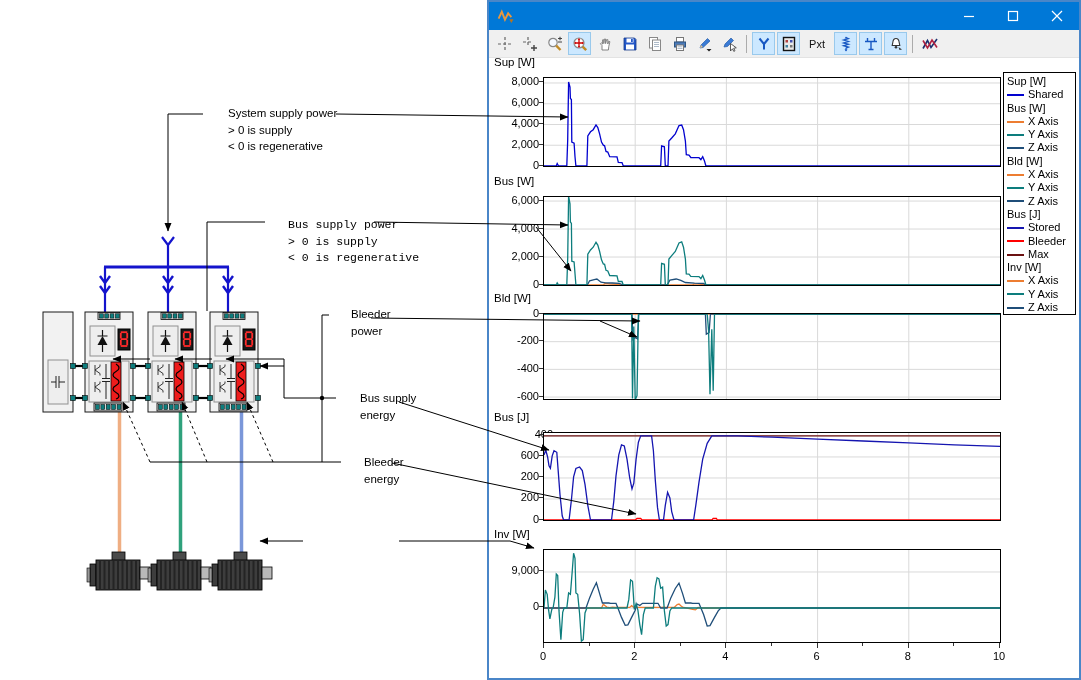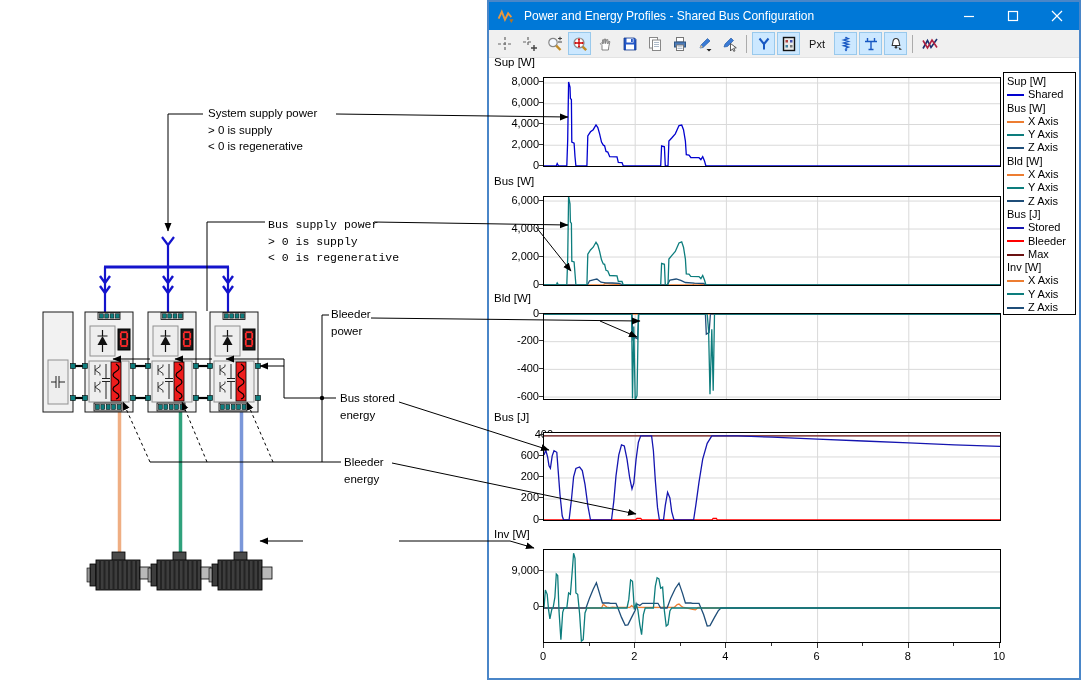--- a/index.html
+++ b/index.html
@@ -33,34 +33,33 @@
   .xlabel{position:absolute;font-size:11.5px;text-align:center;}
   
   .legend{position:absolute;left:514px;top:14px;width:73px;height:243px;border:1px solid #000;
           background:#fff;box-sizing:border-box;padding:2px 0 0 3px;overflow:hidden;}
   .lg-header{font-size:11px;line-height:13.3px;white-space:nowrap;}
   .lg-item{font-size:11px;line-height:13.3px;display:flex;align-items:center;white-space:nowrap;}
   .lg-swatch{display:inline-block;width:17px;height:2px;margin-right:4px;flex:0 0 17px;}
   
   .diagram{position:absolute;left:0;top:0;z-index:10;}
   .overlay{position:absolute;left:0;top:0;z-index:60;pointer-events:none;}
-  .ann{position:absolute;z-index:55;font-size:11.5px;line-height:16.5px;white-space:nowrap;}
+  .ann{position:absolute;z-index:55;font-size:11.5px;line-height:16.5px;white-space:nowrap;margin-left:20px;}
 </style>
 </head>
 <body>
 
 <div class="canvas">
 
   <div class="win">
     <div class="titlebar">
       <svg class="title-icon" viewBox="0 0 16 16">
         <polyline points="1.5,10 4.5,3.5 7.5,11 10.5,5 13.5,8.5" fill="none" stroke="#e8973d" stroke-width="1.8"></polyline>
         <path d="M11.5,10.5 h4 l-2,3.5 Z" fill="#b5741f"></path>
       </svg>
-      <span class="title-text">Power and Energy Profiles - Shared Bus Configuration</span>
       <div class="win-controls">
         <div class="win-btn">
           <svg width="12" height="12" viewBox="0 0 12 12">
               <line x1="1" y1="6.5" x2="11" y2="6.5" stroke="#fff" stroke-width="1.2"></line>
             </svg>
         </div>
         <div class="win-btn">
           <svg width="12" height="12" viewBox="0 0 12 12">
               <rect x="1.5" y="1.5" width="9" height="9" fill="none" stroke="#fff" stroke-width="1.2"></rect>
             </svg>
@@ -483,21 +482,21 @@
   <div class="ann" style="left:268px;top:217px;font-family:Liberation Mono, monospace;">
     <div>Bus supply power</div>
     <div>&gt; 0 is supply</div>
     <div>&lt; 0 is regenerative</div>
   </div>
   <div class="ann" style="left:331px;top:306px;">
     <div>Bleeder</div>
     <div>power</div>
   </div>
   <div class="ann" style="left:340px;top:390px;">
-    <div>Bus stored</div>
+    <div>Bus supply</div>
     <div>energy</div>
   </div>
   <div class="ann" style="left:344px;top:454px;">
     <div>Bleeder</div>
     <div>energy</div>
   </div>
 
   <svg class="overlay" width="1081" height="680" viewBox="0 0 1081 680">
     <defs>
       <marker id="ah" markerWidth="9" markerHeight="8" refX="8" refY="3.5" orient="auto" markerUnits="userSpaceOnUse">

